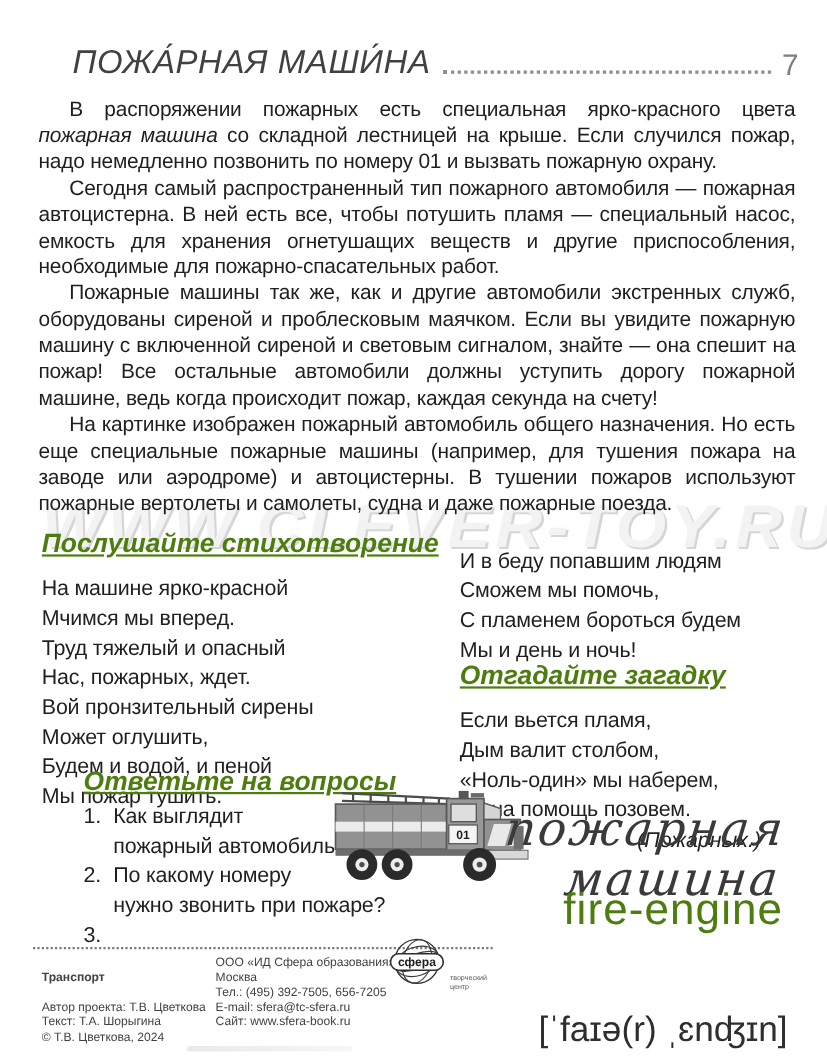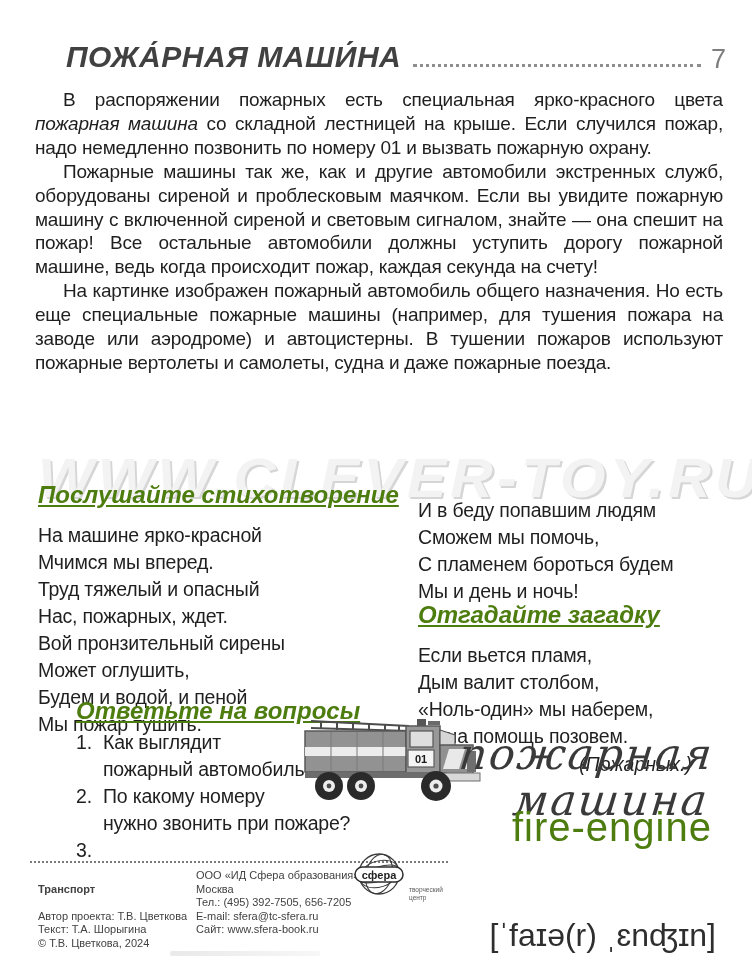--- a/index.html
+++ b/index.html
@@ -3,21 +3,21 @@
 <meta charset="utf-8">
 <style>
   html,body{margin:0;padding:0;background:#9b9b9b;}
   .page{
     position:relative; width:752px; height:960px; background:#ffffff;
     font-family:"Liberation Sans",sans-serif; color:#1f1f1f; overflow:hidden;
     margin:0 auto;
   }
   
   .title-row{position:absolute; left:66px; right:26px; top:40px; display:flex; align-items:flex-end; z-index:2;}
-  .page-title{margin:0; font-size:30px; font-weight:bold; font-style:italic; color:#414141; white-space:nowrap; letter-spacing:.5px;}
+  .page-title{margin:0; font-size:30px; font-weight:normal; font-style:italic; color:#414141; white-space:nowrap; letter-spacing:.5px;}
   .leader{flex:1; border-bottom:3px dotted #8e8e8e; margin:0 10px 7px 12px; min-width:40px;}
   .page-num{font-size:27px; color:#7e7e7e; line-height:1.05; padding-bottom:1px;}
   
   .body-text{position:absolute; left:35px; right:29px; top:88px; z-index:1;
     text-align:justify; font-size:19px; line-height:23.9px; letter-spacing:-.2px;}
   .body-text p{margin:0; text-indent:28px;}
   .body-text em{font-style:italic;}
   
   .watermark{position:absolute; left:38px; top:446px; z-index:0; white-space:nowrap;
     font-size:56px; font-weight:bold; font-style:italic; letter-spacing:4px;
@@ -64,20 +64,21 @@
   <header class="title-row">
     <h1 class="page-title">ПОЖА́РНАЯ МАШИ́НА</h1>
     <div class="leader"></div>
     <div class="page-num">7</div>
   </header>
 
   <div class="watermark">WWW.CLEVER-TOY.RU</div>
 
   <main class="body-text">
     <p><span>В распоряжении пожарных есть специальная ярко-красного цвета </span><em>пожарная машина</em><span> со складной лестницей на крыше. Если случился пожар, надо немедленно позвонить по номеру 01 и вызвать пожарную охрану.</span></p>
+    <p>Сегодня самый распространенный тип пожарного автомобиля — пожарная автоцистерна. В ней есть все, чтобы потушить пламя — специальный насос, емкость для хранения огнетушащих веществ и другие приспособления, необходимые для пожарно-спасательных работ.</p>
     <p>Пожарные машины так же, как и другие автомобили экстренных служб, оборудованы сиреной и проблесковым маячком. Если вы увидите пожарную машину с включенной сиреной и световым сигналом, знайте — она спешит на пожар! Все остальные автомобили должны уступить дорогу пожарной машине, ведь когда происходит пожар, каждая секунда на счету!</p>
     <p>На картинке изображен пожарный автомобиль общего назначения. Но есть еще специальные пожарные машины (например, для тушения пожара на заводе или аэродроме) и автоцистерны. В тушении пожаров используют пожарные вертолеты и самолеты, судна и даже пожарные поезда.</p>
   </main>
 
   <section class="poem-left">
     <h2 class="sec-heading">Послушайте стихотворение</h2>
     <div class="verse">На машине ярко-красной
 Мчимся мы вперед.
 Труд тяжелый и опасный
 Нас, пожарных, ждет.

